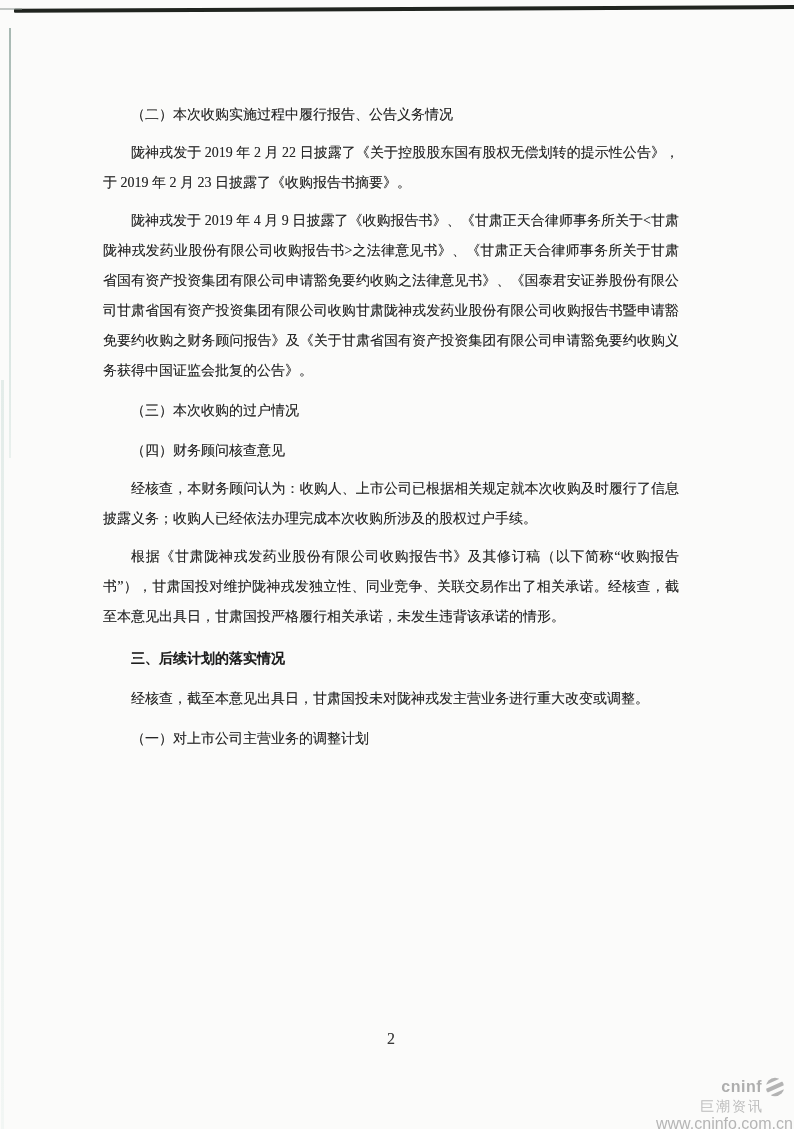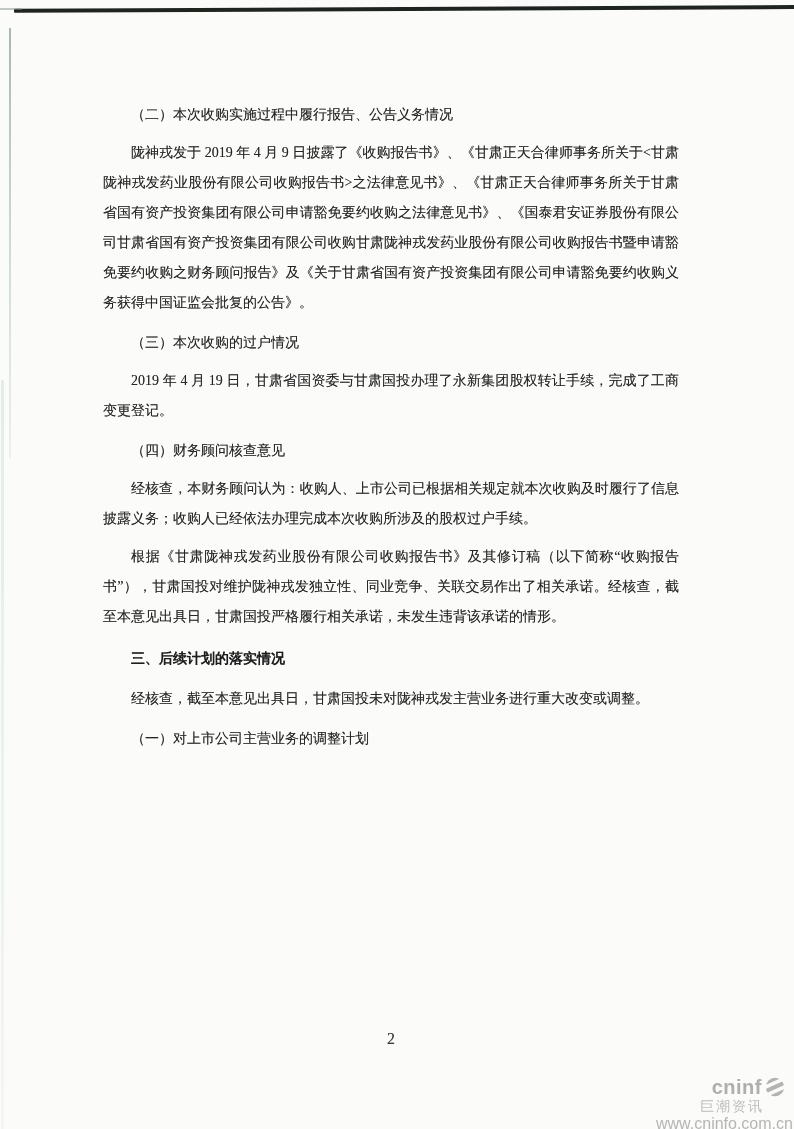--- a/index.html
+++ b/index.html
@@ -45,38 +45,38 @@
     position:absolute;left:103px;top:1030px;width:576px;
     text-align:center;font-size:16px;color:#3a3a3a;
     text-shadow:0 0 .5px rgba(40,40,40,.4);
   }
   .logo{
     position:absolute;right:8px;top:1076px;width:130px;
     text-align:right;color:#b2b2b2;line-height:1.1;
     font-family:"Liberation Sans","DejaVu Sans",sans-serif;
   }
   .logo-row1{display:flex;align-items:center;justify-content:flex-end;gap:2px;}
-  .logo-word{font-size:20px;font-weight:bold;letter-spacing:.5px;color:#aeaeae;}
+  .logo-word{font-size:16px;font-weight:bold;letter-spacing:.5px;color:#aeaeae;}
   .logo-sub{font-size:14px;letter-spacing:2px;color:#bcbcbc;margin:1px 22px 1px 0;}
   .logo-url{font-size:16px;color:#b5b5b5;}
   .swirl{width:22px;height:22px;display:block;}
 </style>
 </head>
 <body>
 
 <div class="edge-top"></div>
 <div class="edge-top-tail"></div>
 <div class="edge-left"></div>
 <div class="edge-left2"></div>
 
 <div class="doc">
   <p class="blk h3">（二）本次收购实施过程中履行报告、公告义务情况</p>
+  <p class="blk para">陇神戎发于 2019 年 2 月 22 日披露了《关于控股股东国有股权无偿划转的提示性公告》，于 2019 年 2 月 23 日披露了《收购报告书摘要》。</p>
   <p class="blk para">陇神戎发于 2019 年 4 月 9 日披露了《收购报告书》、《甘肃正天合律师事务所关于&lt;甘肃陇神戎发药业股份有限公司收购报告书&gt;之法律意见书》、《甘肃正天合律师事务所关于甘肃省国有资产投资集团有限公司申请豁免要约收购之法律意见书》、《国泰君安证券股份有限公司甘肃省国有资产投资集团有限公司收购甘肃陇神戎发药业股份有限公司收购报告书暨申请豁免要约收购之财务顾问报告》及《关于甘肃省国有资产投资集团有限公司申请豁免要约收购义务获得中国证监会批复的公告》。</p>
   <p class="blk h3">（三）本次收购的过户情况</p>
-  <p class="blk para">2019 年 4 月 19 日，甘肃省国资委与甘肃国投办理了永新集团股权转让手续，完成了工商变更登记。</p>
   <p class="blk h3">（四）财务顾问核查意见</p>
   <p class="blk para">经核查，本财务顾问认为：收购人、上市公司已根据相关规定就本次收购及时履行了信息披露义务；收购人已经依法办理完成本次收购所涉及的股权过户手续。</p>
   <p class="blk para">根据《甘肃陇神戎发药业股份有限公司收购报告书》及其修订稿（以下简称“收购报告书”），甘肃国投对维护陇神戎发独立性、同业竞争、关联交易作出了相关承诺。经核查，截至本意见出具日，甘肃国投严格履行相关承诺，未发生违背该承诺的情形。</p>
   <p class="blk h2">三、后续计划的落实情况</p>
   <p class="blk para">经核查，截至本意见出具日，甘肃国投未对陇神戎发主营业务进行重大改变或调整。</p>
   <p class="blk h3">（一）对上市公司主营业务的调整计划</p>
 </div>
 
 <div class="page-num">2</div>
 

